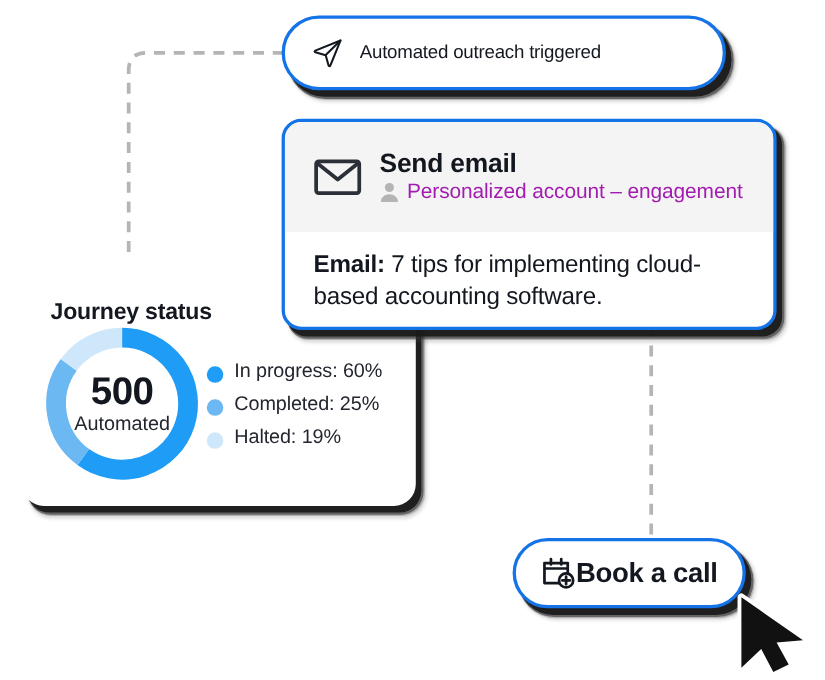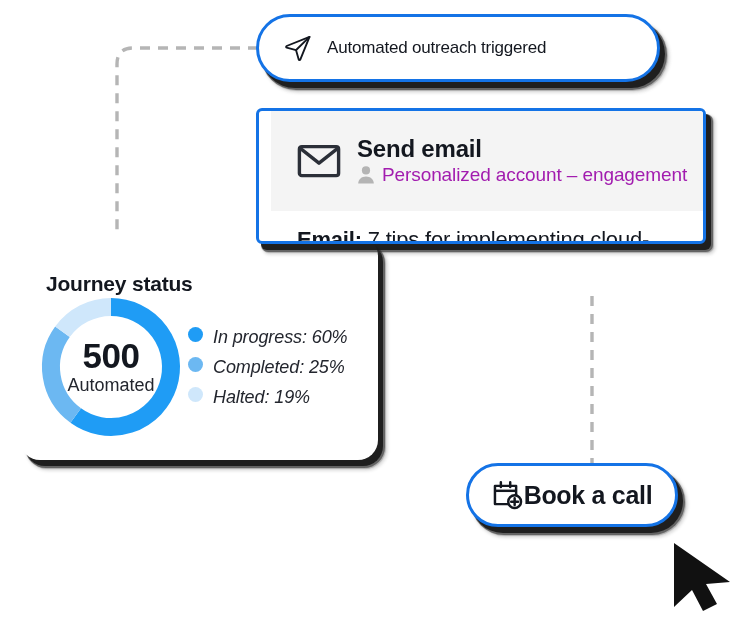--- a/index.html
+++ b/index.html
@@ -70,24 +70,23 @@
     color: #13171f;
     letter-spacing: -0.2px;
     white-space: nowrap;
   }
 
   
   #email-card {
     left: 256px;
     top: 108px;
     width: 450px;
-    height: 136px;
-    border-radius: 6px;
+    height: 192px;
+    border-radius: 18px;
     overflow: hidden;
-    padding-left: 12px;
   }
   #email-head {
     background: #f4f4f4;
     height: 100px;
     box-sizing: border-box;
     display: flex;
     align-items: center;
     padding: 0 22px 0 26px;
     gap: 16px;
   }
@@ -165,37 +164,37 @@
     line-height: 1;
     letter-spacing: -0.5px;
   }
   #donut-unit {
     font-size: 18px;
     color: #23262e;
     line-height: 1.2;
     margin-top: 2px;
   }
   #legend { display: flex; flex-direction: column; gap: 9px; }
-  .legend-row { display: flex; align-items: flex-start; gap: 10px; font-style: italic; }
+  .legend-row { display: flex; align-items: flex-end; gap: 10px; }
   .legend-dot {
     width: 15px; height: 15px;
     border-radius: 50%;
     flex: 0 0 auto;
   }
   .legend-text {
     font-size: 18px;
     color: #23262e;
     white-space: nowrap;
     letter-spacing: -0.1px;
   }
 
   
   #book-pill {
     left: 466px;
-    top: 463px;
+    top: 489px;
     width: 212px;
     height: 64px;
     border-radius: 32px;
     display: flex;
     align-items: center;
     justify-content: center;
     gap: 0;
     padding: 0 16px;
   }
   #book-label {

